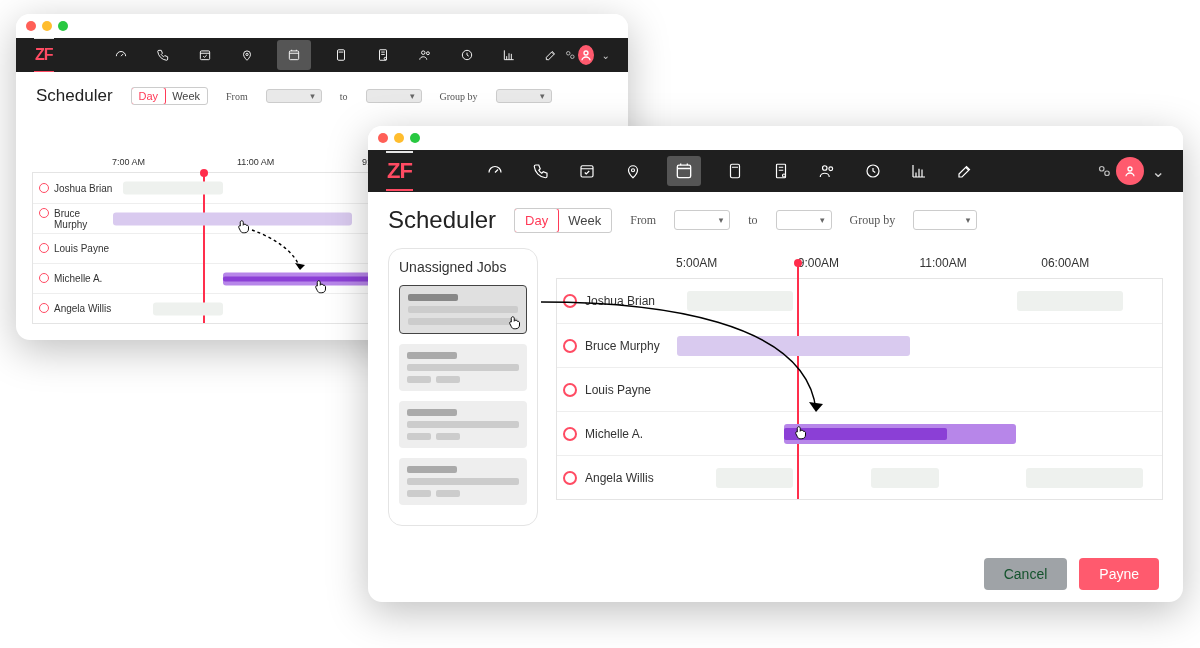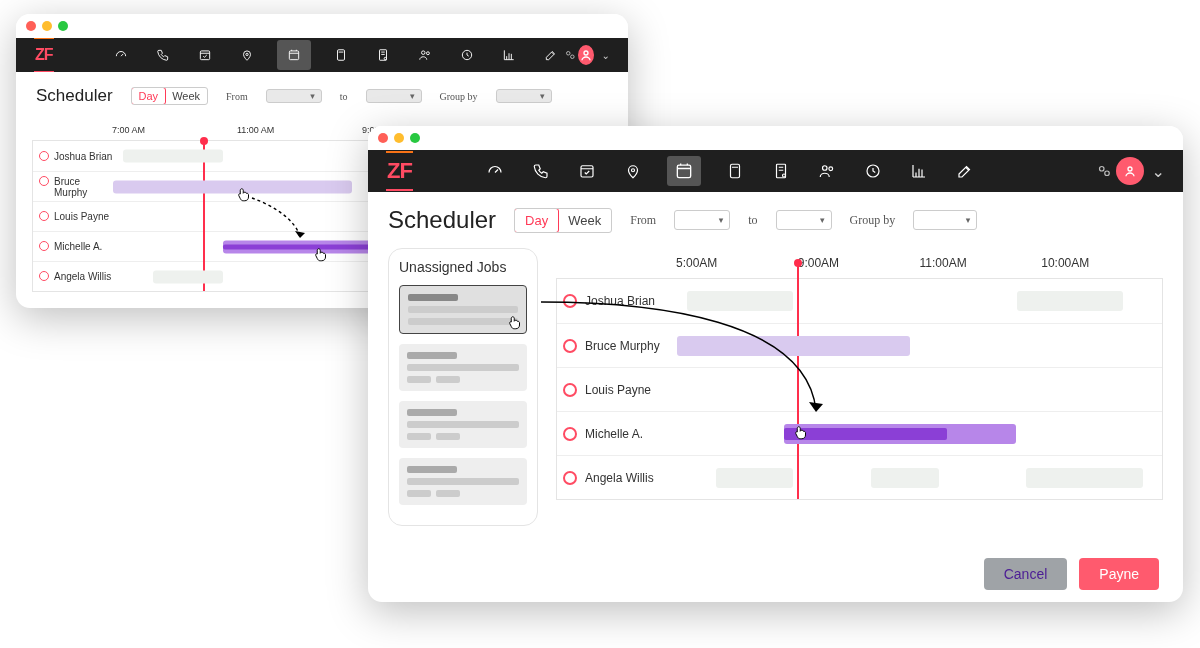--- a/index.html
+++ b/index.html
@@ -16,21 +16,21 @@
     background: #fff;
   }
   .dot { width: 10px; height:10px; border-radius:50%; }
   .dot.red{ background:#ff5f57;} .dot.yellow{background:#ffbd2e;} .dot.green{background:#28c840;}
   .toolbar {
     background:#1f1f1f; height:42px; display:flex; align-items:center; padding:0 18px;
   }
   .toolbar.small { height:34px; }
   .logo {
     color:#ff4b63; font-weight:700; font-size:22px; letter-spacing:-1px;
-    border-top:2px solid #f97316; border-bottom:2px solid #ff4b63; padding:8px 1px; line-height:.95;
+    border-top:2px solid #e5e5e5; border-bottom:2px solid #ff4b63; padding:8px 1px; line-height:.95;
   }
   .toolbar.small .logo { font-size:16px; border-top-width:1px;border-bottom-width:1px;}
   .icons { display:flex; align-items:center; gap:22px; margin-left:70px; }
   .toolbar.small .icons{ gap:18px; margin-left:55px;}
   .icon { color:#fff; display:flex; align-items:center; justify-content:center; width:24px; height:24px; }
   .icon svg { width:18px; height:18px; stroke:#fff; fill:none; stroke-width:1.6; }
   .toolbar.small .icon svg{ width:14px; height:14px;}
   .icon.active { background:#555; border-radius:3px; width:34px; height:30px; }
   .icon.active svg{ width:20px; height:20px; }
   .spacer { flex:1; }
@@ -50,21 +50,21 @@
   .lbl{ font-size:12px; color:#555;font-family:Liberation Serif, serif; }
   .subhead.small .lbl{ font-size:10px; }
   .sel-box{
     border:1px solid #ccc; border-radius:3px; padding:2px 6px;
     min-width:56px; height:20px; font-size:11px; color:#777; position:relative;
     display:flex; align-items:center; justify-content:flex-end;
   }
   .sel-box.gray{ background:#e9e9e9;}
   .sel-box:after{ content:"▾"; font-size:9px; color:#666; }
   .body { display:flex; padding:0 20px 20px 20px; gap:18px; }
-  .body.small { padding:0 16px 16px 16px; }
+  .body.small { padding:0 16px 16px 16px;margin-top:32px; }
   .panel{ border:1px solid #e4e4e4; background:#fff; border-radius:14px; }
   .unassigned { width:150px; padding:10px; }
   .unassigned h3{ font-size:14px; font-weight:500; color:#333; margin-bottom:10px; }
   .card{
     background:#eee; border-radius:4px; padding:8px; margin-bottom:10px;
     display:flex; flex-direction:column; gap:5px;
   }
   .card.sel{ border:1.5px solid #444; background:#e0e0e0; position:relative; }
   .bar{ background:#ccc; border-radius:2px; height:7px; }
   .card .bar.sm{ width:40px; }
@@ -83,21 +83,21 @@
   .job.ghost{ background:#eef1ee; }
   .job.lpurp{ background:#d9caef; }
   .job.purp{ background:#b786e9; }
   .job.purp .inner{ position:absolute; left:0; top:4px; bottom:4px; background:#8b3fd6; width:70%; border-radius:2px; }
 
   .nowline{ position:absolute; top:0; bottom:0; width:1.5px; background:#ff2e4c; }
   .nowline:before{ content:""; position:absolute; top:-4px; left:-3px; width:8px;height:8px;border-radius:50%; background:#ff2e4c; }
 
   .footer{ display:flex; justify-content:flex-end; gap:12px; padding:12px 24px; }
   .btn{ border:none; padding:8px 20px; border-radius:4px; font-size:14px; cursor:pointer; }
-  .btn.cancel{ background:#9fa3a7; color:#4c1d95; }
+  .btn.cancel{ background:#9fa3a7; color:#14532d; }
   .btn.save{ background:#ff5a6e; color:#fff; }
 
   .cursor{ position:absolute; width:18px;height:18px; pointer-events:none; }
   .cursor svg{ width:100%;height:100%; }
 
   
   .sm-body .row{ height:30px; }
   .sm-body .row .name{ width:80px; font-size:10px; gap:5px;}
   .sm-body .ring{ width:10px;height:10px; border-width:1.5px; }
   .sm-body .thead{ margin-left:80px; font-size:9px; padding:5px 0;}
@@ -440,21 +440,21 @@
             <div class="bar sm" style="width:24px;"></div>
           </div>
       </div>
     </div>
 
     <div class="schedule">
       <div class="thead">
         <span>5:00AM</span>
         <span>9:00AM</span>
         <span>11:00AM</span>
-        <span>10:00AM</span>
+        <span>06:00AM</span>
       </div>
       <div class="rows">
         <div class="nowline" style="left:240px;top:-16px;"></div>
         <div class="row">
           <div class="name">
               <span class="ring"></span>
               <span>Joshua Brian</span>
             </div>
           <div class="track">
             <div class="job ghost" style="left:2%; width:22%;"></div>

